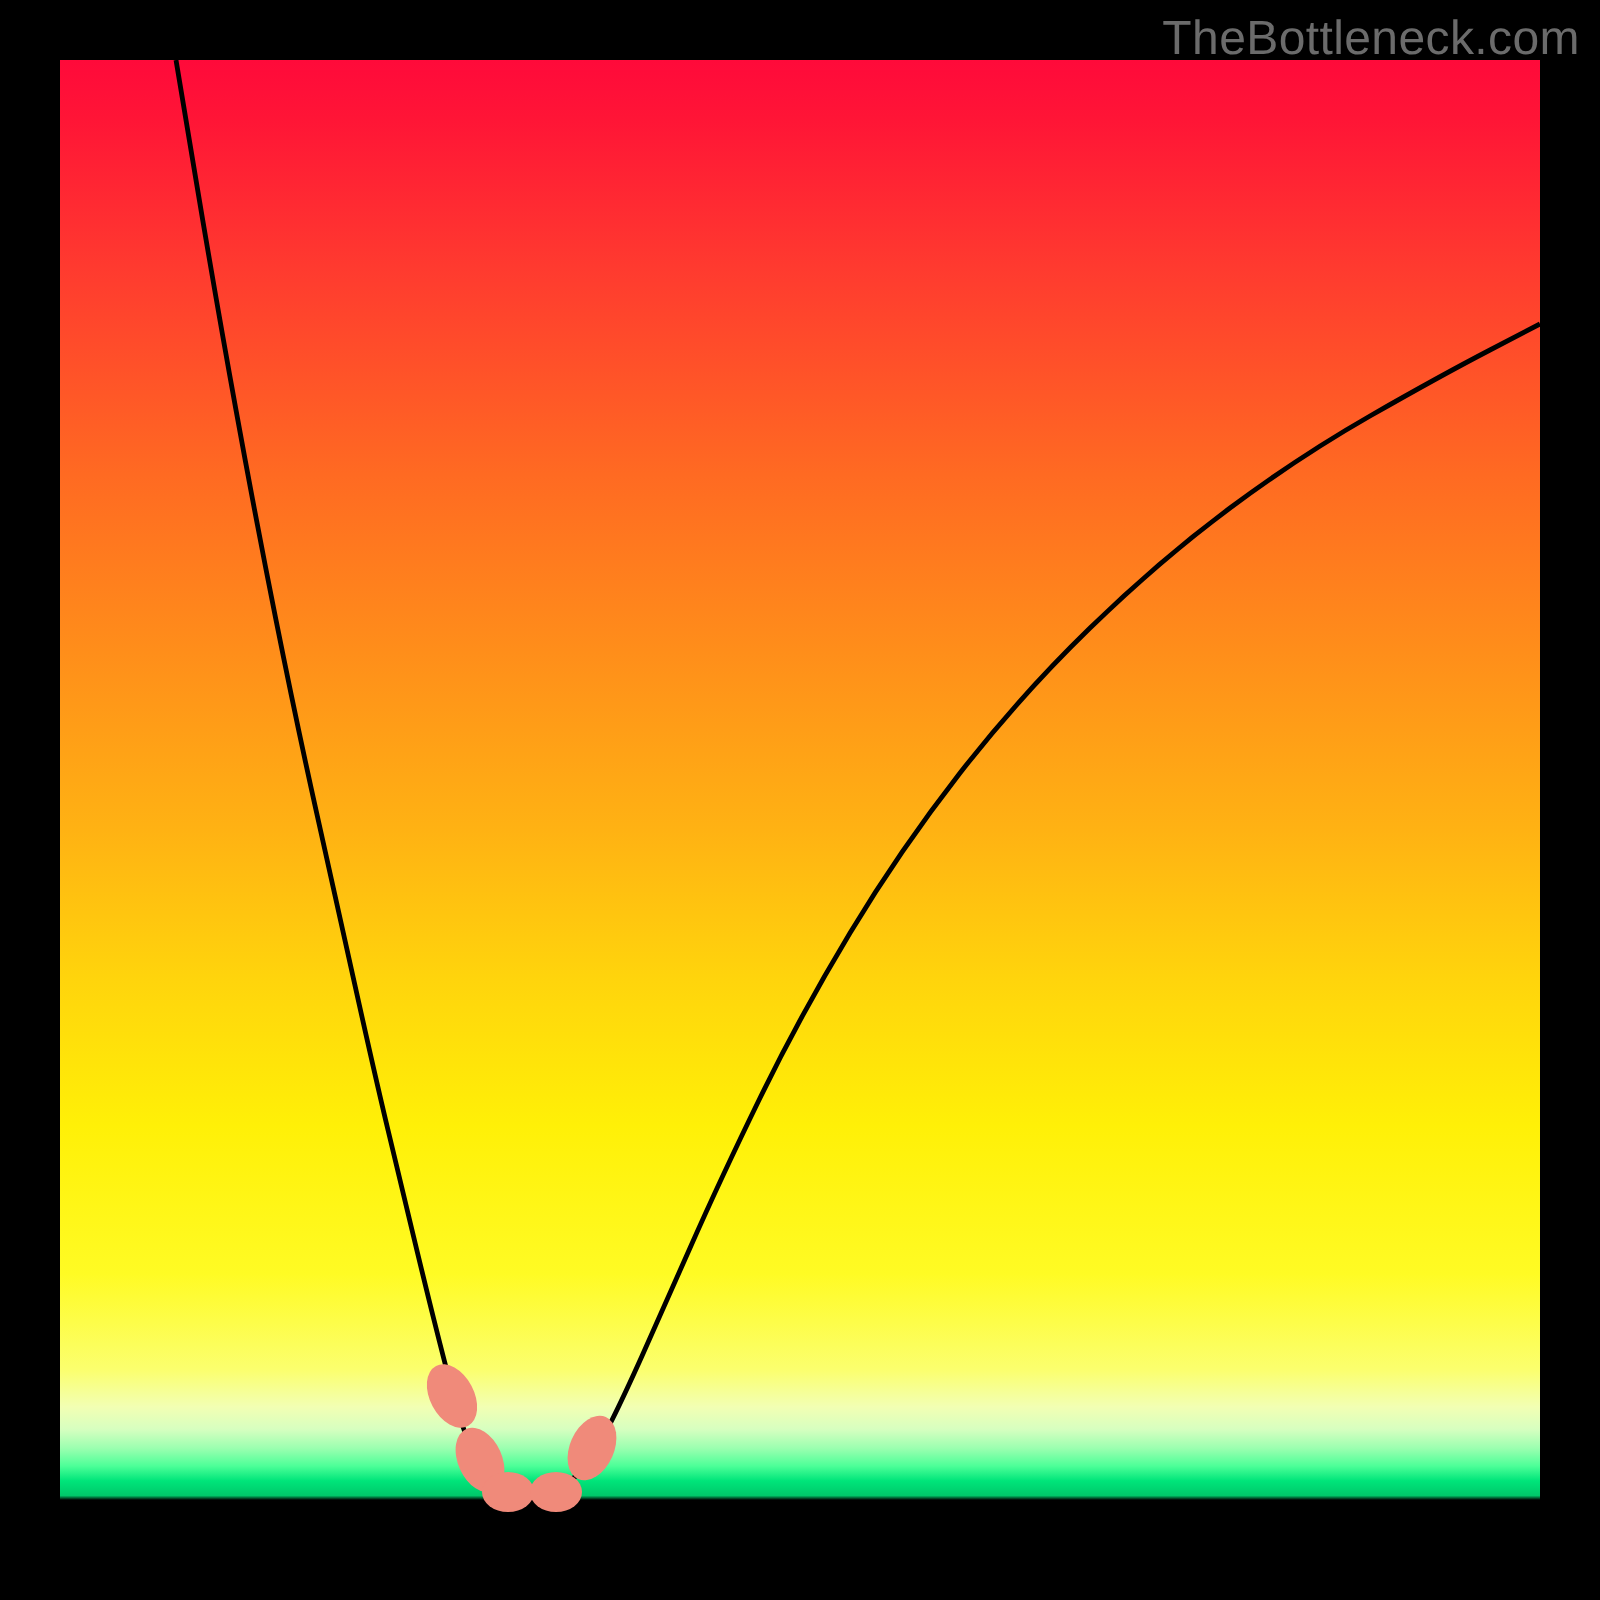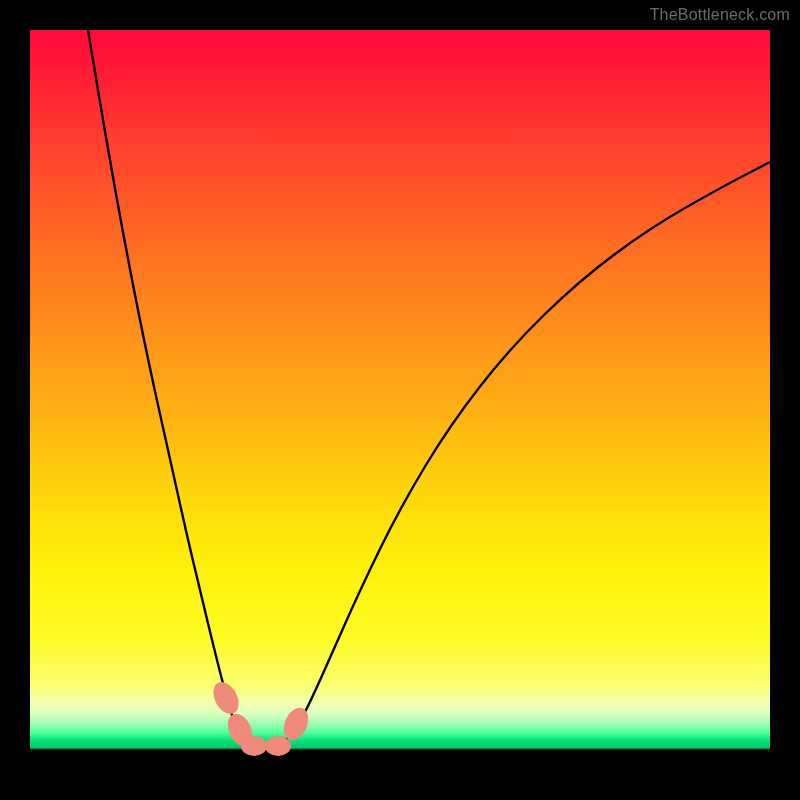--- a/index.html
+++ b/index.html
@@ -50,21 +50,21 @@
       #00c86a 97%,
       #000000 97.3%,
       #000000 100%
     );
   }
   .watermark {
     position: absolute;
     top: 6px;
     right: 10px;
     color: #6b6b6b;
-    font-size: 16px;
+    font-size: 24px;
     font-weight: 500;
     letter-spacing: 0.2px;
   }
   svg.curve {
     position: absolute;
     inset: 0;
   }
 </style>
 </head>
 <body>

